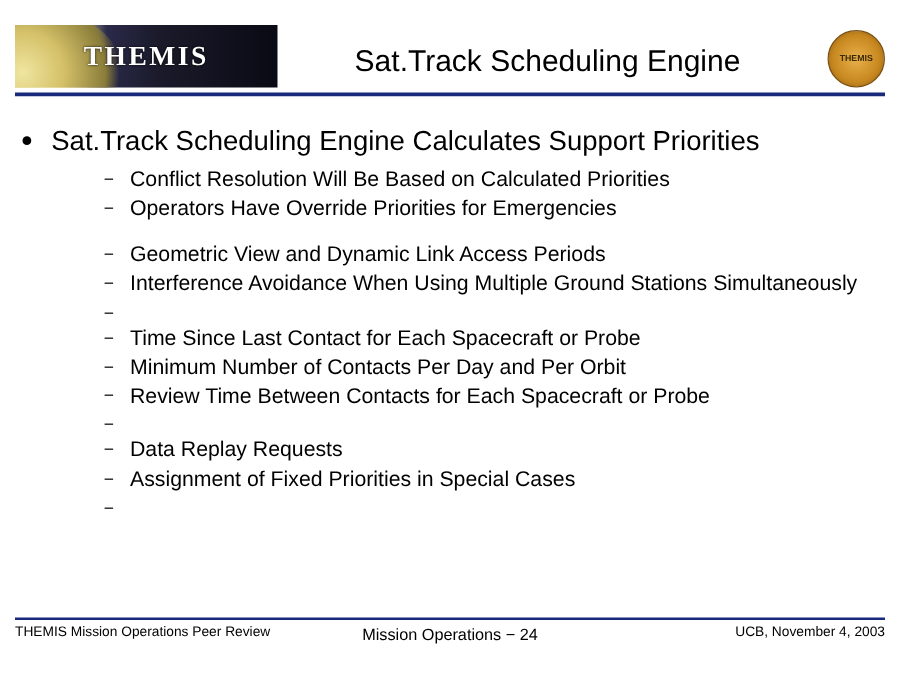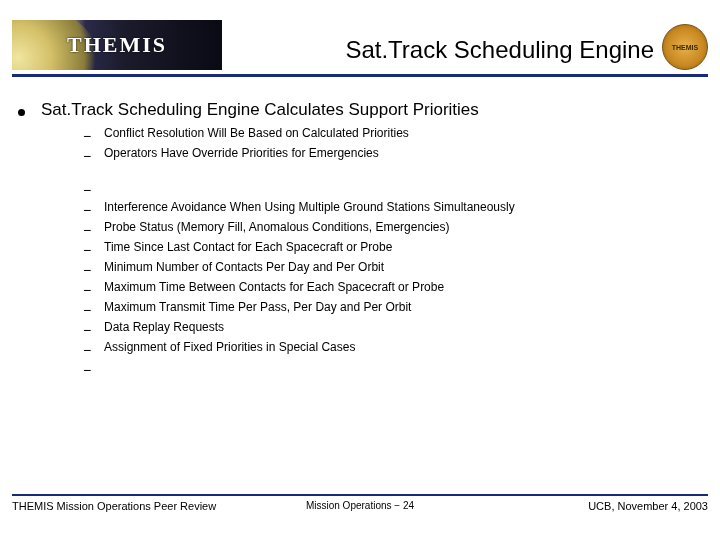--- a/index.html
+++ b/index.html
@@ -41,21 +41,21 @@
     color: #fff;
     font-size: 22px;
     font-weight: bold;
     letter-spacing: 2px;
     font-family: "Times New Roman", serif;
     z-index: 2;
     text-shadow: 0 0 2px #000;
   }
   .slide-title {
     flex: 1;
-    text-align: right;
+    text-align: center;
     font-size: 24px;
     padding-bottom: 6px;
     padding-right: 8px;
   }
   .patch {
     width: 46px;
     height: 46px;
     border-radius: 50%;
     background: radial-gradient(circle, #e8b04a 0%, #c88820 60%, #7a5010 100%);
     display: flex;
@@ -81,61 +81,61 @@
   }
   .main-bullet .dot {
     width: 7px; height: 7px;
     background: #000;
     border-radius: 50%;
     margin-top: 10px;
     margin-right: 16px;
     flex-shrink: 0;
   }
   .main-bullet .txt {
-    font-size: 17px;
+    font-size: 22px;
     line-height: 1.25;
   }
   .sub-list {
     margin: 6px 0 16px 64px;
   }
   .sub-item {
     display: flex;
     align-items: flex-start;
     margin-bottom: 2px;
   }
   .sub-item .dash {
     width: 10px;
     font-size: 14px;
     margin-right: 12px;
     margin-top: 2px;
     flex-shrink: 0;
     text-align: center;
   }
   .sub-item .stxt {
-    font-size: 12px;
+    font-size: 17px;
     line-height: 1.25;
   }
   .footer-line {
     position: absolute;
     left: 12px; right: 12px;
     bottom: 44px;
     height: 2px;
     background: #1a2a7a;
   }
   .footer {
     position: absolute;
     left: 12px; right: 12px;
     bottom: 28px;
     display: flex;
     justify-content: space-between;
     align-items: baseline;
     font-size: 11px;
   }
   .footer-center {
-    font-size: 10px;
+    font-size: 13px;
     position: absolute;
     left: 0; right: 0;
     text-align: center;
   }
 </style>
 </head>
 <body>
 
 <div class="header">
   <div class="logo-box">
@@ -161,44 +161,43 @@
       </div>
     <div class="sub-item">
         <div class="dash">−</div>
         <div class="stxt">Operators Have Override Priorities for Emergencies</div>
       </div>
   </div>
 
   <div class="sub-list">
     <div class="sub-item">
         <div class="dash">−</div>
+        <div class="stxt">Geometric View and  Dynamic Link Access Periods</div>
       </div>
     <div class="sub-item">
         <div class="dash">−</div>
         <div class="stxt">Interference Avoidance When Using Multiple Ground Stations Simultaneously</div>
       </div>
     <div class="sub-item">
         <div class="dash">−</div>
-        <div class="stxt">Probe Status (Memory Fill, Anomalous Conditions, Emergencies)</div>
       </div>
     <div class="sub-item">
         <div class="dash">−</div>
         <div class="stxt">Time Since Last Contact for Each Spacecraft or Probe</div>
       </div>
     <div class="sub-item">
         <div class="dash">−</div>
         <div class="stxt">Minimum Number of Contacts Per Day and Per Orbit</div>
       </div>
     <div class="sub-item">
         <div class="dash">−</div>
-        <div class="stxt">Maximum Time Between Contacts for Each Spacecraft or Probe</div>
-      </div>
-    <div class="sub-item">
-        <div class="dash">−</div>
-        <div class="stxt">Maximum Transmit Time Per Pass, Per Day and Per Orbit</div>
+        <div class="stxt">Review Time Between Contacts for Each Spacecraft or Probe</div>
+      </div>
+    <div class="sub-item">
+        <div class="dash">−</div>
       </div>
     <div class="sub-item">
         <div class="dash">−</div>
         <div class="stxt">Data Replay Requests</div>
       </div>
     <div class="sub-item">
         <div class="dash">−</div>
         <div class="stxt">Assignment of Fixed Priorities in Special Cases</div>
       </div>
     <div class="sub-item">

